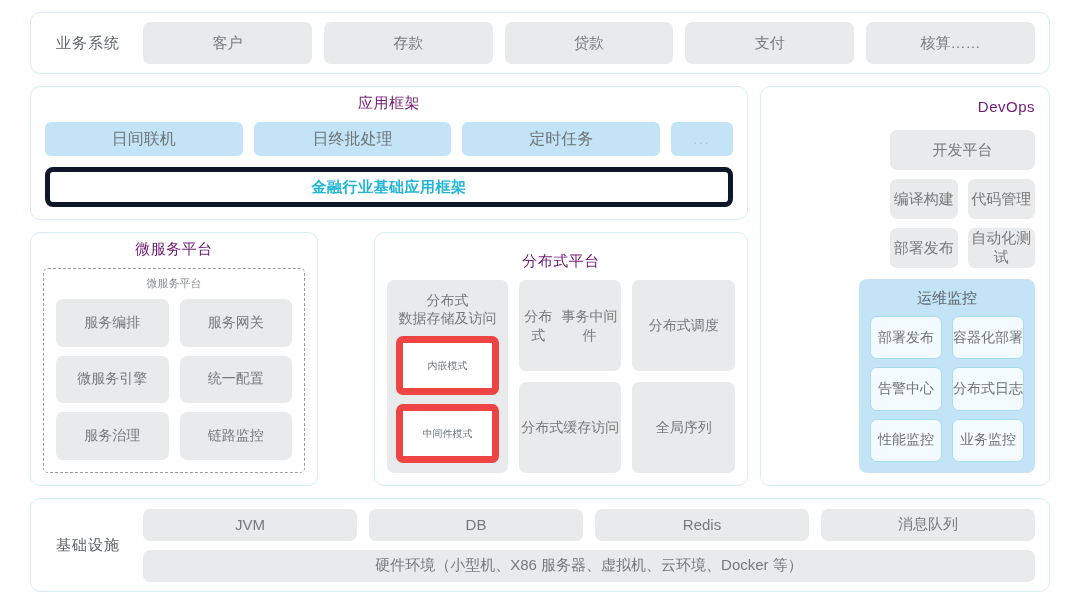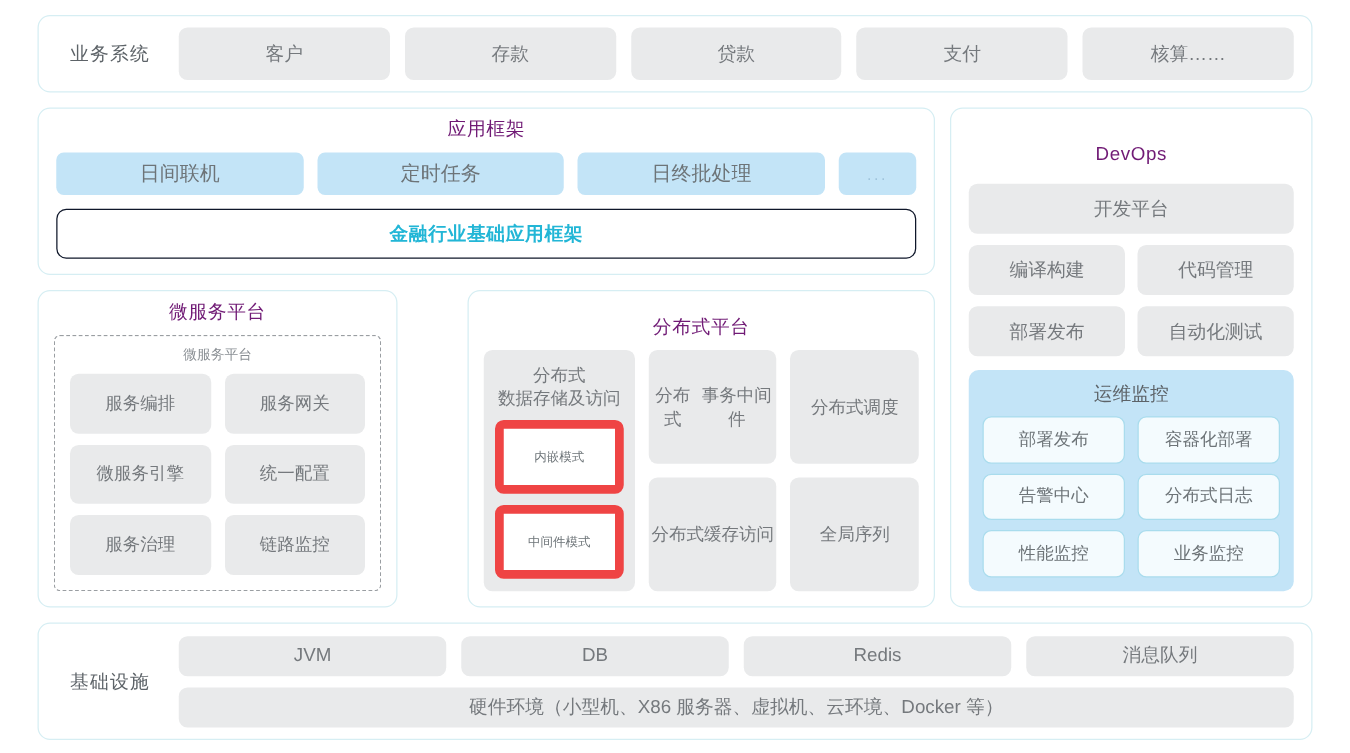--- a/index.html
+++ b/index.html
@@ -77,22 +77,23 @@
     flex: 1 1 auto;
     display: flex;
     flex-direction: column;
     gap: 12px;
     min-width: 0;
   }
   .middle-right {
     flex: 0 0 290px;
     display: flex;
     flex-direction: column;
-    padding: 26px 14px 12px 14px;
+    padding: 9px 14px 12px 14px;
     gap: 9px;
+    align-items: flex-end;
   }
 
   .panel-title {
     text-align: center;
     font-size: 15px;
     color: #701a75;
     padding: 7px 0 9px 0;
     letter-spacing: .5px;
   }
 
@@ -117,21 +118,21 @@
     font-size: 16px;
     flex: 1 1 0;
   }
   .blue-box.ellipsis {
     flex: 0 0 62px;
     color: #9fc4dc;
     font-size: 13px;
     letter-spacing: 2px;
   }
   .accent-box {
-    border: 1px solid #0f172a;
+    border: 5px solid #0f172a;
     border-radius: 8px;
     height: 40px;
     display: flex;
     align-items: center;
     justify-content: center;
     color: #22b6d6;
     font-size: 15px;
     font-weight: bold;
     letter-spacing: .5px;
     background: #ffffff;
@@ -304,22 +305,22 @@
   </div>
 
   <div class="middle">
 
     <div class="middle-left">
 
       <div class="panel appfw">
         <div class="panel-title">应用框架</div>
         <div class="blue-row">
           <div class="blue-box">日间联机</div>
+          <div class="blue-box">日终批处理</div>
           <div class="blue-box">定时任务</div>
-          <div class="blue-box">日终批处理</div>
           <div class="blue-box ellipsis">...</div>
         </div>
         <div class="accent-box">金融行业基础应用框架</div>
       </div>
 
       <div class="lower-left">
 
         <div class="panel ms-panel">
           <div class="panel-title">微服务平台</div>
           <div class="dashed-box">

